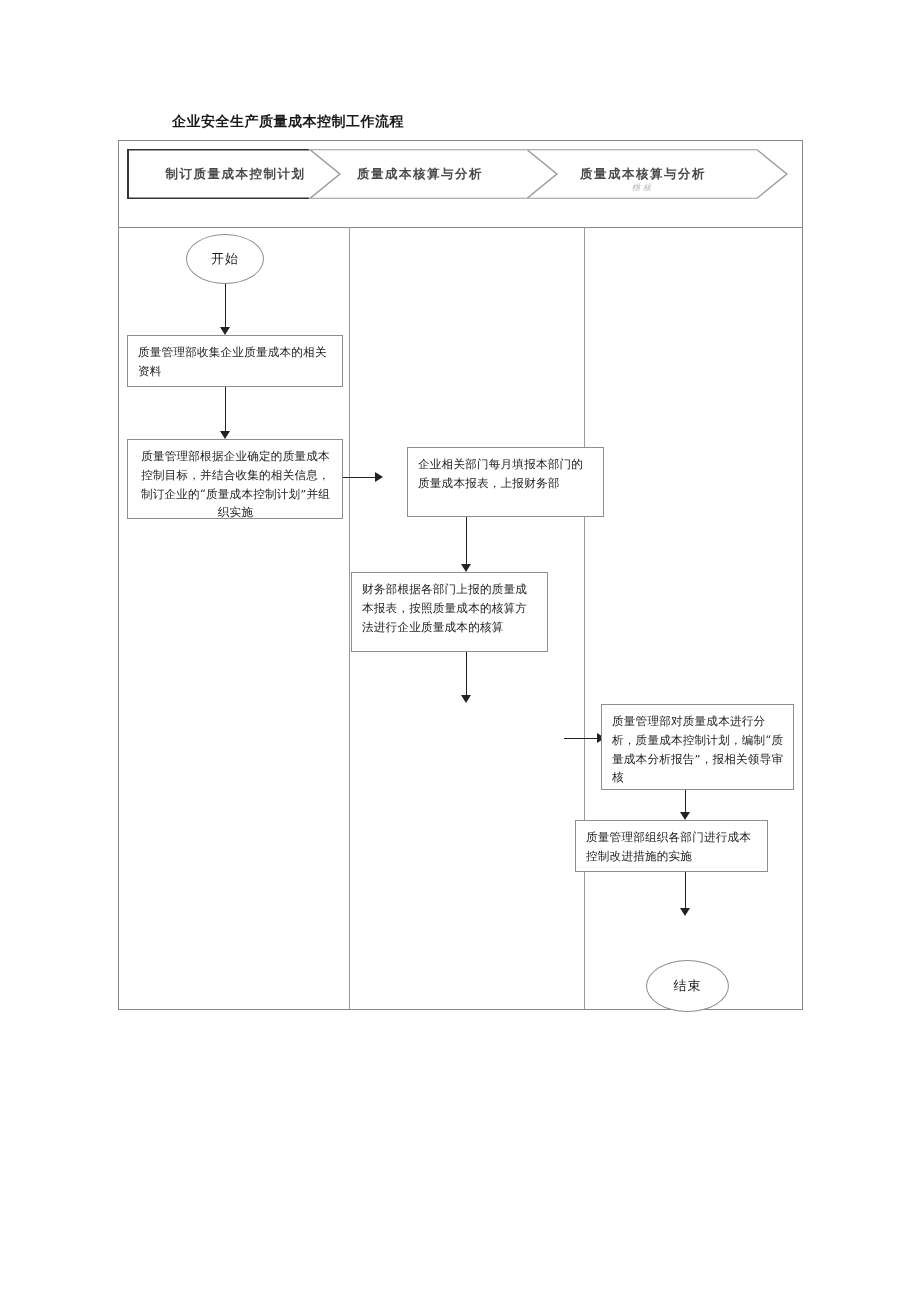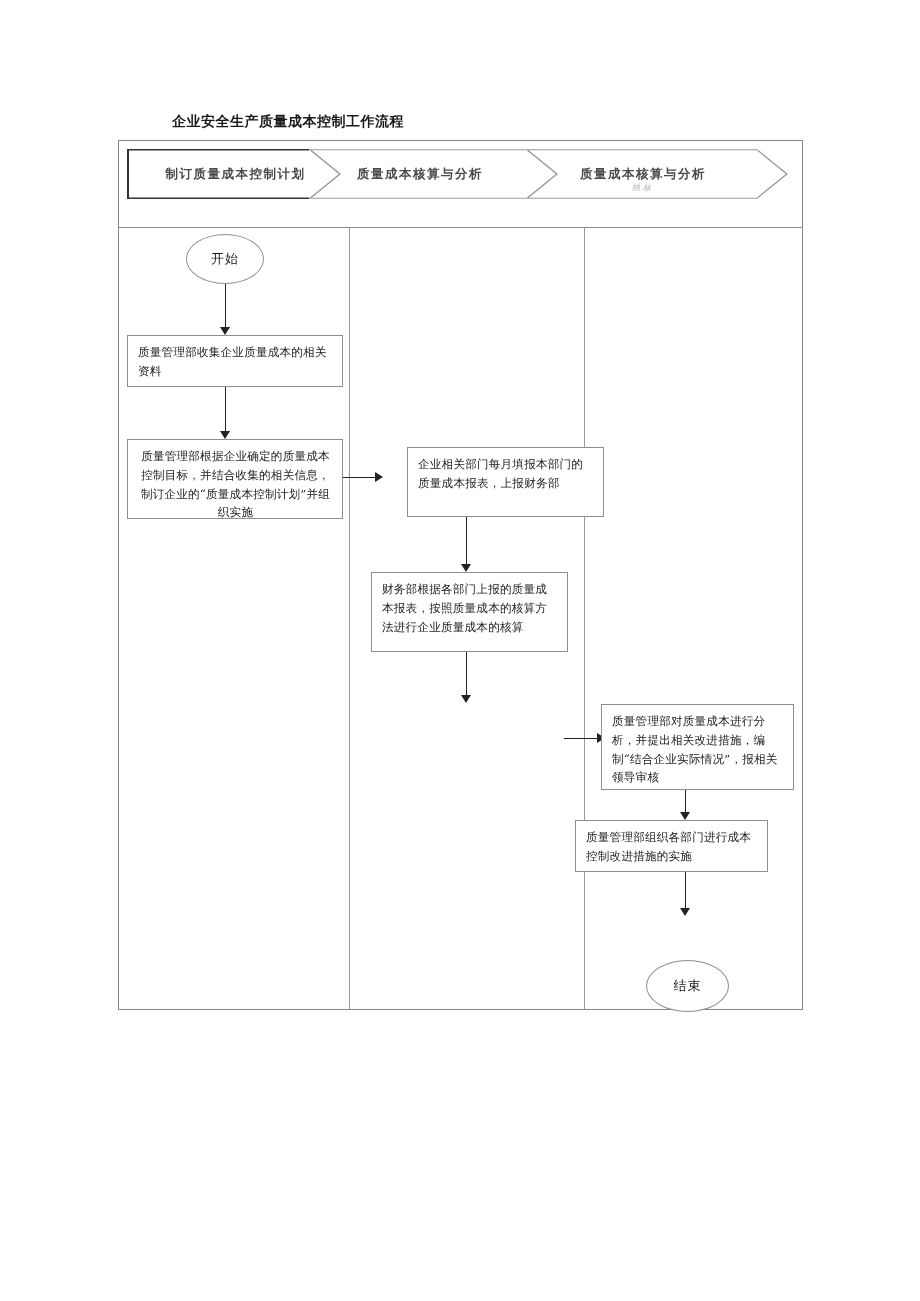--- a/index.html
+++ b/index.html
@@ -219,30 +219,30 @@
     <div class="node" style="left:8px; top:298px; width:216px; height:80px;text-align:center;">质量管理部根据企业确定的质量成本控制目标，并结合收集的相关信息，制订企业的“质量成本控制计划”并组织实施</div>
 
     <div class="conn-h" style="left:224px; top:336px; width:37px;"></div>
     <div class="arrow-right" style="left:256px; top:330.5px;"></div>
 
     <div class="node" style="left:248px; top:306px; width:197px; height:70px;margin-left:40px;">企业相关部门每月填报本部门的质量成本报表，上报财务部</div>
 
     <div class="conn-v" style="left:347px; top:376px; height:52px;"></div>
     <div class="arrow-down" style="left:341.5px; top:423px;"></div>
 
-    <div class="node" style="left:252px; top:431px; width:197px; height:80px;">财务部根据各部门上报的质量成本报表，按照质量成本的核算方法进行企业质量成本的核算</div>
+    <div class="node" style="left:232px; top:431px; width:197px; height:80px;">财务部根据各部门上报的质量成本报表，按照质量成本的核算方法进行企业质量成本的核算</div>
 
     <div class="conn-v" style="left:347px; top:511px; height:48px;"></div>
     <div class="arrow-down" style="left:341.5px; top:554px;"></div>
 
 
     <div class="conn-h" style="left:445px; top:597px; width:38px;"></div>
     <div class="arrow-right" style="left:478px; top:591.5px;"></div>
 
-    <div class="node" style="left:482px; top:563px; width:193px; height:86px;">质量管理部对质量成本进行分析，并提出相关改进措施，编制“结合企业实际情况”，报相关领导审核</div>
+    <div class="node" style="left:482px; top:563px; width:193px; height:86px;">质量管理部对质量成本进行分析，质量成本控制计划，编制“质量成本分析报告”，报相关领导审核</div>
 
     <div class="conn-v" style="left:566px; top:649px; height:27px;"></div>
     <div class="arrow-down" style="left:560.5px; top:671px;"></div>
 
     <div class="node" style="left:456px; top:679px; width:193px; height:52px;">质量管理部组织各部门进行成本控制改进措施的实施</div>
 
     <div class="conn-v" style="left:566px; top:731px; height:41px;"></div>
     <div class="arrow-down" style="left:560.5px; top:767px;"></div>
 
     <div class="terminator" style="left:527px; top:819px; width:83px; height:52px;">结束</div>

